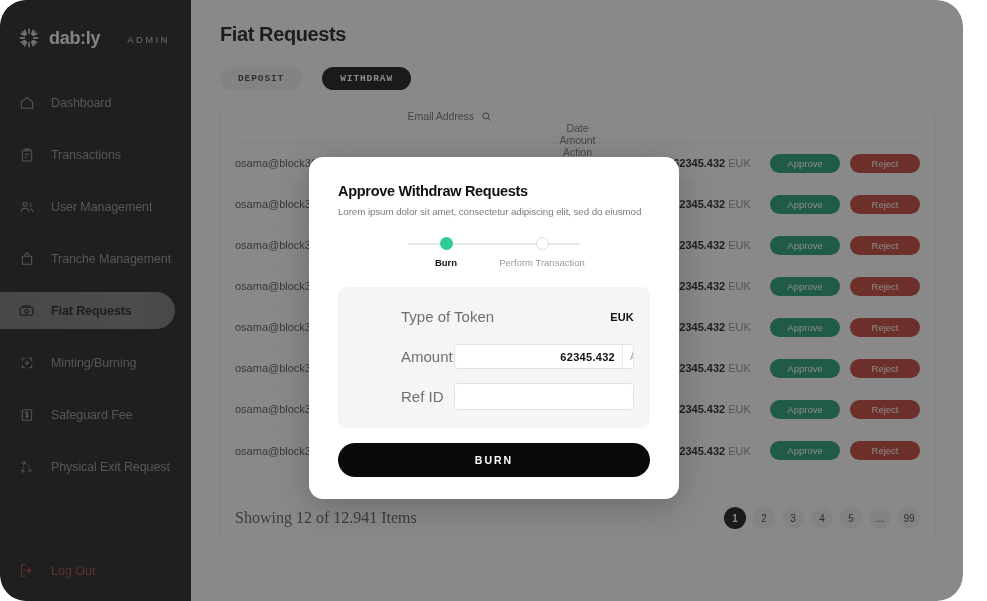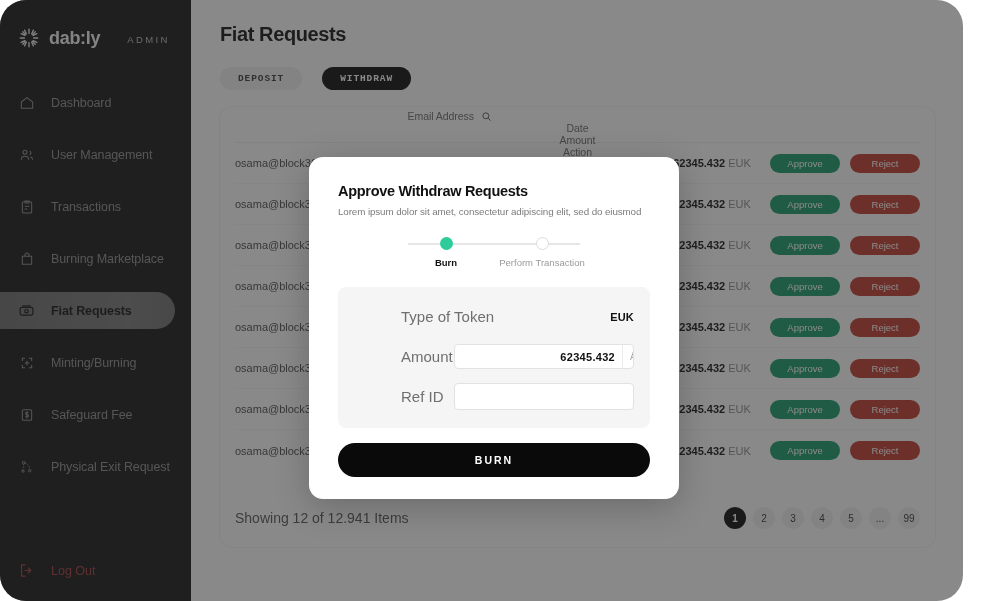--- a/index.html
+++ b/index.html
@@ -13,21 +13,21 @@
     position: relative;
     width: 987px; height: 601px;
     background: #ffffff;
   }
   
   .app-card {
     position: absolute;
     left: 0; top: 0;
     width: 963px; height: 601px;
     background: #ffffff;
-    border-radius: 9px;
+    border-radius: 26px;
     overflow: hidden;
   }
   
   .sidebar {
     position: absolute;
     left: 0; top: 0;
     width: 191px; height: 601px;
     background: #141414;
     border-radius: 26px 0 0 26px;
     z-index: 3;
@@ -186,21 +186,21 @@
     font-family: "Liberation Sans", sans-serif;
   }
   .btn-approve { background: #18996a; }
   .btn-reject { background: #c0392b; }
 
   .tfoot {
     position: absolute;
     left: 15px; right: 15px; bottom: 18px;
     display: flex; align-items: center; justify-content: space-between;
   }
-  .showing { font-size: 14px; color: #565656; }
+  .showing { font-size: 16px; color: #565656; font-family: Liberation Serif, serif; }
   .pager { display: flex; gap: 7px; align-items: center; }
   .pg {
     width: 22px; height: 22px;
     border-radius: 50%;
     background: #f2f2f2;
     color: #333;
     font-size: 10px;
     display: flex; align-items: center; justify-content: center;
     cursor: pointer;
   }
@@ -359,48 +359,48 @@
             <svg viewBox="0 0 24 24" width="16" height="16" fill="none" stroke="currentColor" stroke-width="1.6" stroke-linejoin="round">
                 <path d="M3.5 10.5 12 4l8.5 6.5V20H3.5z"></path>
               </svg>
           </span>
           <span class="lbl">Dashboard</span>
         </div>
 
         <div class="nav-item">
           <span class="ico">
             <svg viewBox="0 0 24 24" width="16" height="16" fill="none" stroke="currentColor" stroke-width="1.6">
+                <rect x="5" y="4" width="14" height="17" rx="2"></rect>
+                <path d="M9 3h6v3H9z"></path>
+                <path d="M8.5 11h7M8.5 15h4"></path>
+              </svg>
+          </span>
+          <span class="lbl">Transactions</span>
+        </div>
+
+        <div class="nav-item">
+          <span class="ico">
+            <svg viewBox="0 0 24 24" width="16" height="16" fill="none" stroke="currentColor" stroke-width="1.6">
                 <circle cx="9" cy="8" r="3"></circle>
                 <path d="M3.5 19c0-3 2.5-5 5.5-5s5.5 2 5.5 5"></path>
                 <path d="M16 6.5a2.6 2.6 0 0 1 0 5"></path>
                 <path d="M17 14.5c2 .6 3.5 2.3 3.5 4.5"></path>
               </svg>
           </span>
           <span class="lbl">User Management</span>
         </div>
 
         <div class="nav-item">
           <span class="ico">
             <svg viewBox="0 0 24 24" width="16" height="16" fill="none" stroke="currentColor" stroke-width="1.6">
-                <rect x="5" y="4" width="14" height="17" rx="2"></rect>
-                <path d="M9 3h6v3H9z"></path>
-                <path d="M8.5 11h7M8.5 15h4"></path>
-              </svg>
-          </span>
-          <span class="lbl">Transactions</span>
-        </div>
-
-        <div class="nav-item">
-          <span class="ico">
-            <svg viewBox="0 0 24 24" width="16" height="16" fill="none" stroke="currentColor" stroke-width="1.6">
                 <path d="M5 8h14v12H5z" rx="2"></path>
                 <path d="M9 8V6a3 3 0 0 1 6 0v2"></path>
               </svg>
           </span>
-          <span class="lbl">Burning Marketplace</span>
+          <span class="lbl">Tranche Management</span>
         </div>
 
         <div class="nav-item active">
           <span class="ico">
             <svg viewBox="0 0 24 24" width="17" height="17" fill="none" stroke="currentColor" stroke-width="1.7">
                 <rect x="3" y="7.5" width="18" height="11" rx="2.5"></rect>
                 <circle cx="12" cy="13" r="2.4"></circle>
                 <path d="M6 5.5h12"></path>
               </svg>
           </span>

